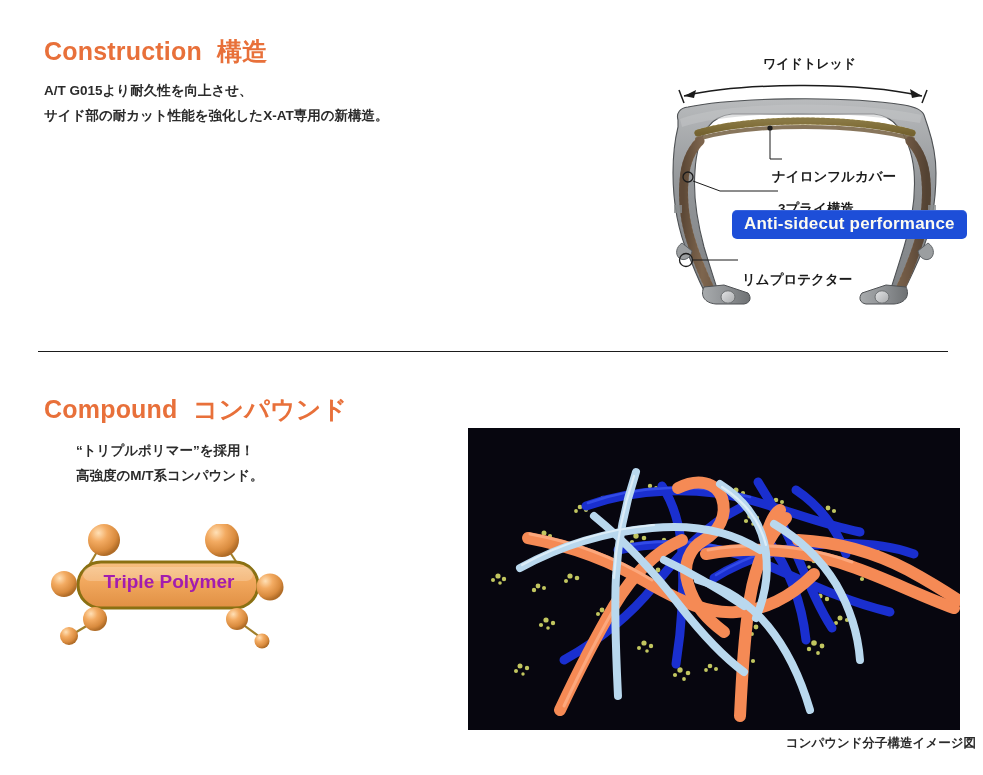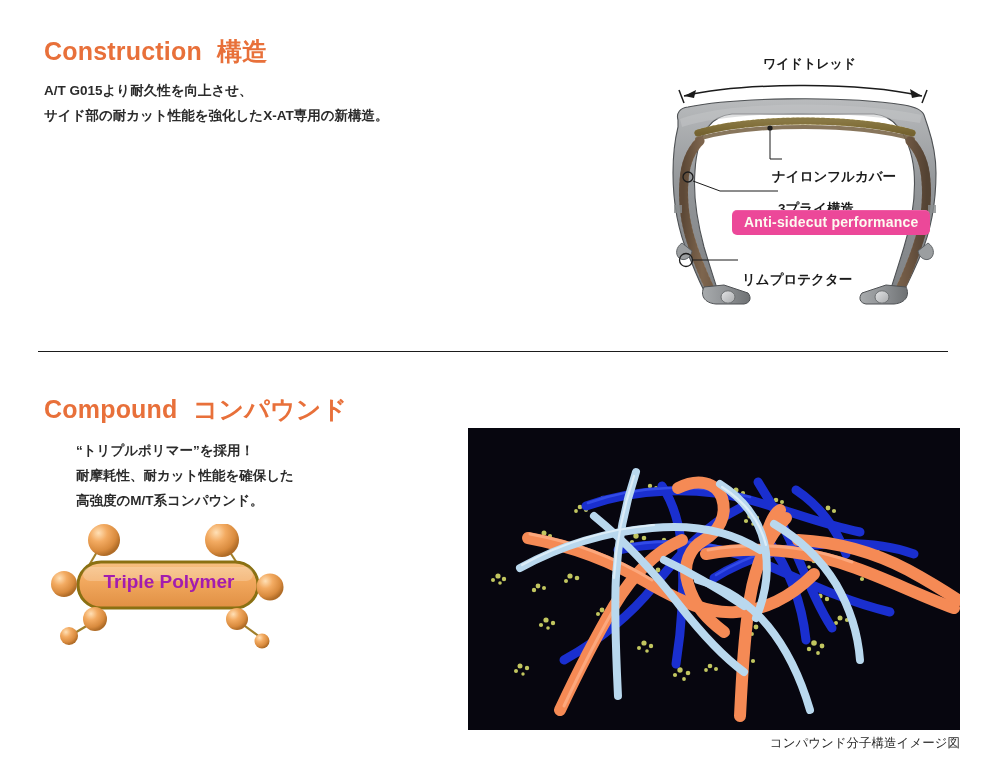--- a/index.html
+++ b/index.html
@@ -56,23 +56,23 @@
     white-space:nowrap;
   }
   .callout-label{
     position:absolute;
     font-size:13.5px;font-weight:bold;color:#1b1b1b;
     white-space:nowrap;
     margin-top:20px;
   }
   .badge{
     position:absolute;
-    background:#ec4899;
+    background:#1d4ed8;
     color:#fdfbf0;
-    font-size:14px;
+    font-size:17px;
     font-weight:600;
     padding:4px 12px 5px 12px;
     border-radius:5px;
     white-space:nowrap;
     letter-spacing:.2px;
     box-shadow:inset 0 1px 0 rgba(255,255,255,.12);
   }
 
   
   .polymer-graphic{
@@ -94,24 +94,25 @@
   .compound-photo{
     position:absolute;
     left:468px;top:428px;
     width:492px;height:302px;
     background:#07060f;
     overflow:hidden;
   }
   .compound-photo svg{display:block;}
   .photo-caption{
     position:absolute;
-    left:0;top:735px;width:960px;
+    left:16px;top:735px;width:960px;
     text-align:right;
     font-size:12.5px;
     color:#2b2b2b;
+    font-weight:bold;
   }
 </style>
 </head>
 <body>
 
 <div class="page">
 
   <h2 class="section-heading" style="left:44px;top:14px;">
     <span>Construction</span>
     <span class="jp" style="margin-left: 8px;">構造</span>
@@ -253,21 +254,20 @@
 
   <div class="divider"></div>
 
   <h2 class="section-heading" style="left:44px;top:372px;">
     <span>Compound</span>
     <span class="jp" style="margin-left: 8px;">コンパウンド</span>
   </h2>
 
   <div class="body-copy" style="left:44px;top:438px;margin-left:32px;">
     <div>“トリプルポリマー”を採用！</div>
-    <div>耐摩耗性、耐カット性能を確保した</div>
     <div>高強度のM/T系コンパウンド。</div>
   </div>
 
   <div class="polymer-graphic">
     <svg width="290" height="130" viewBox="0 0 290 130" xmlns="http://www.w3.org/2000/svg">
       <defs>
         <radialGradient id="sphereGrad" cx="33%" cy="28%" r="72%">
           <stop offset="0%" stop-color="#ffe0b6"></stop>
           <stop offset="38%" stop-color="#f3ab62"></stop>
           <stop offset="78%" stop-color="#d98b3e"></stop>

